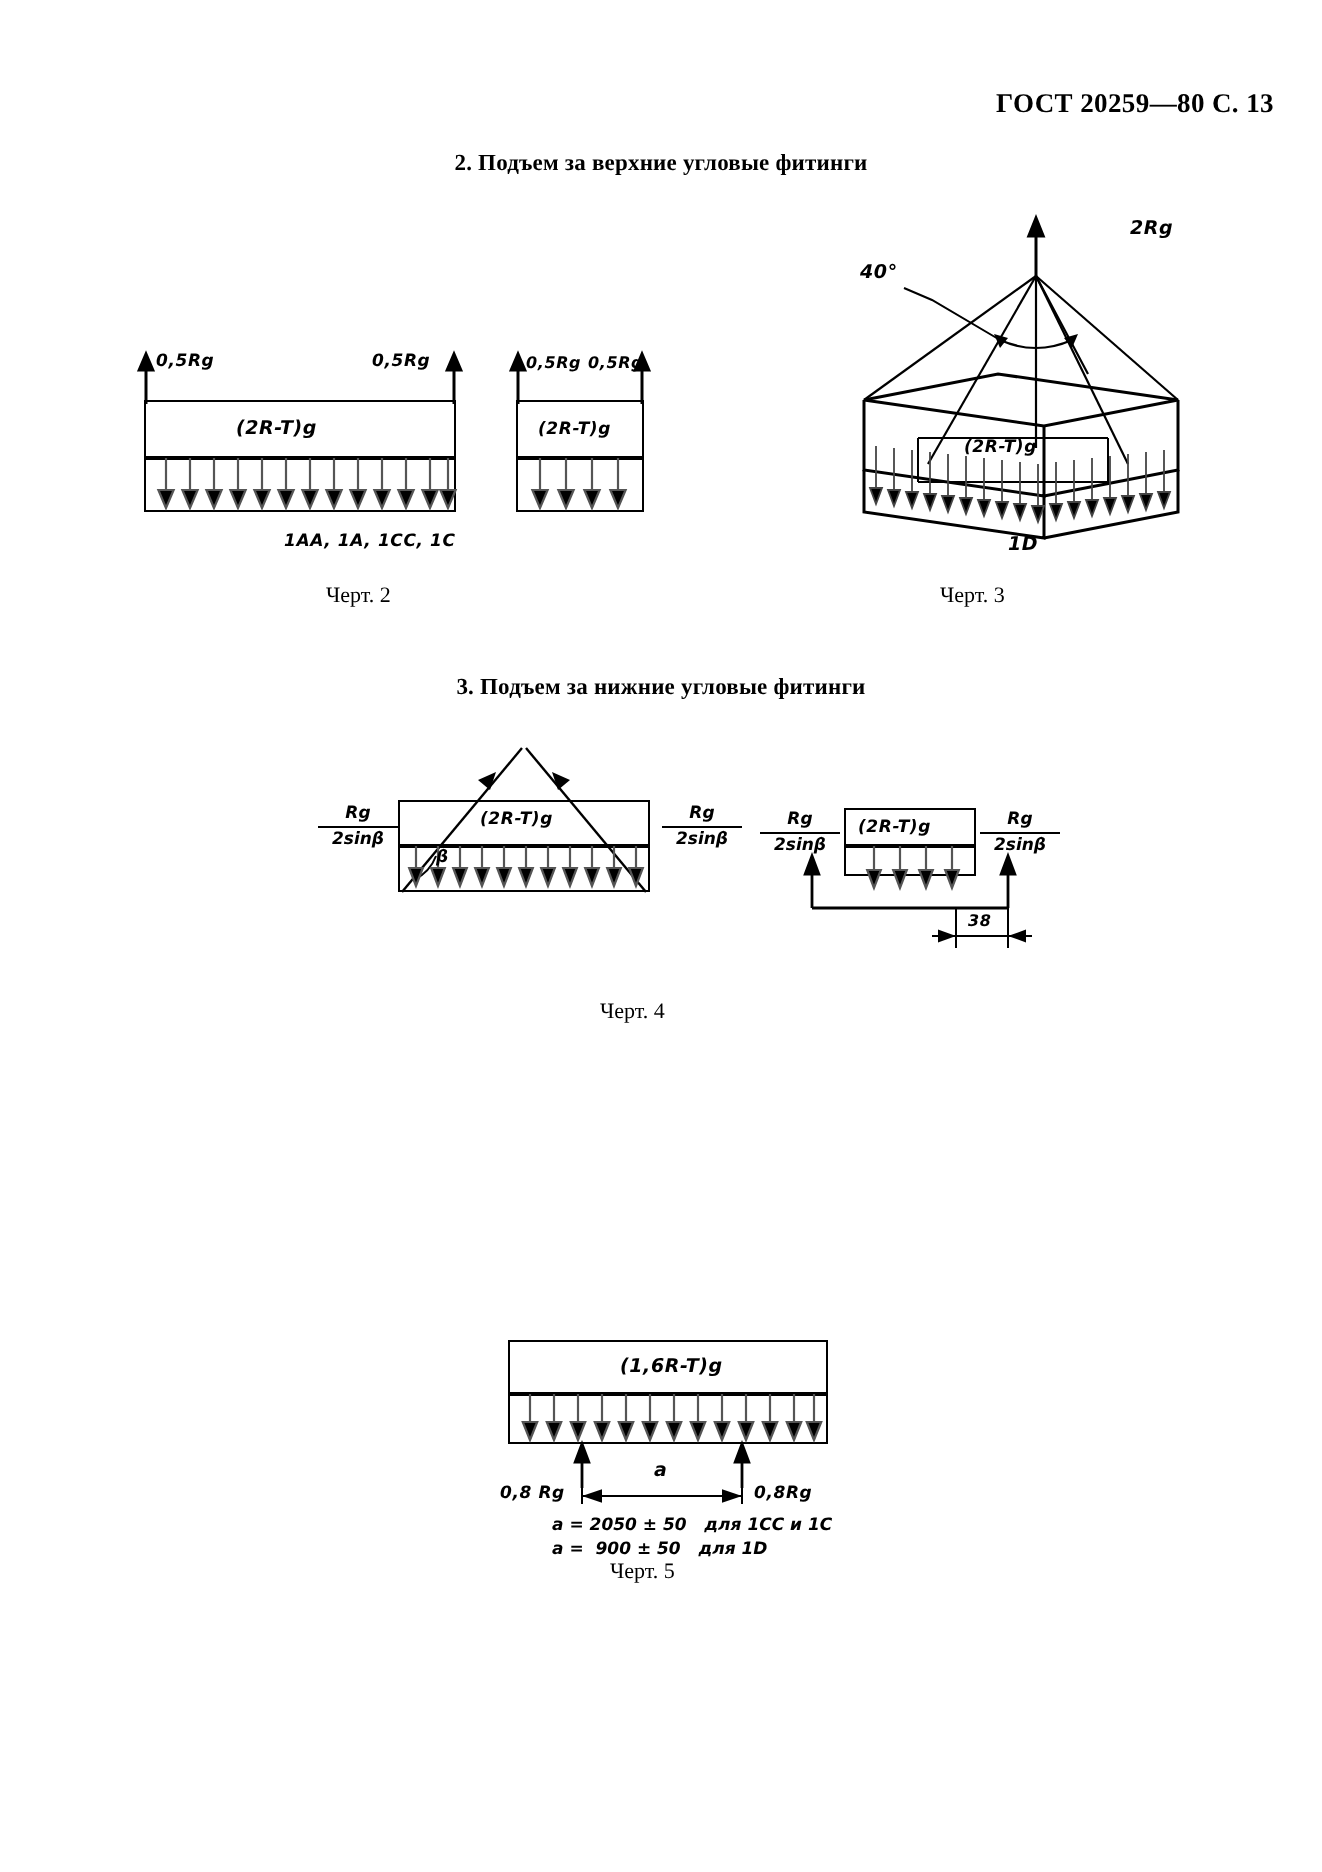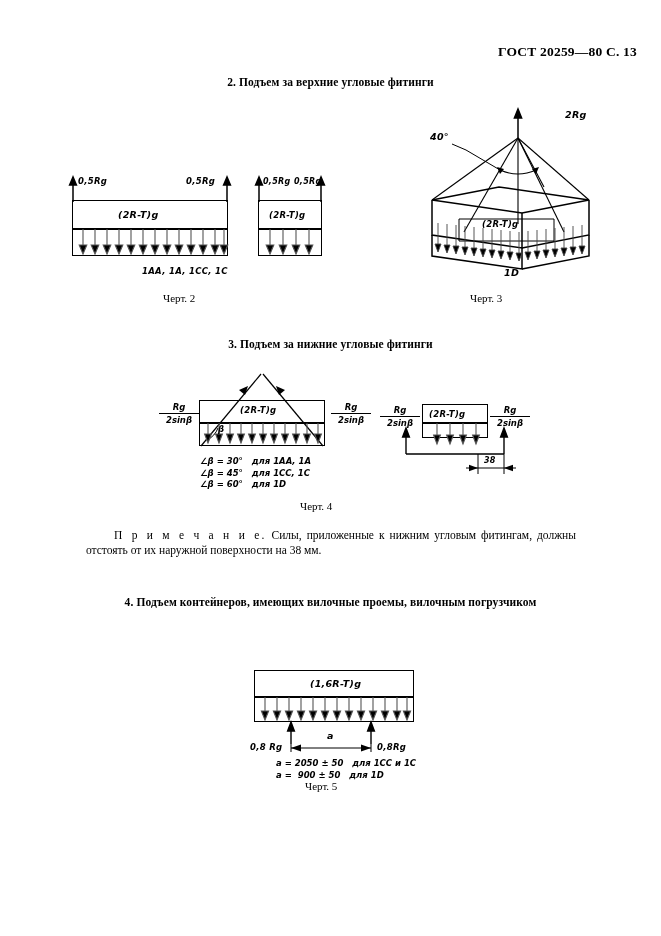--- a/index.html
+++ b/index.html
@@ -313,23 +313,20 @@
     <div class="frac" style="left:146px;top:30px;width:40px;">
       <span class="num">Rg</span>
       <span class="bar"></span>
       <span class="den">2sinβ</span>
     </div>
 
     <div class="lbl" style="left:55px;top:33px;">(2R-T)g</div>
     <div class="lbl" style="left:33px;top:52px;">β</div>
   </div>
 
-  <div class="eqlist" style="left:200px;top:456px;">∠β = 30°   для 1АА, 1А
-∠β = 45°   для 1СС, 1С
-∠β = 60°   для 1D</div>
 
   <div class="fig" id="fig4-right" style="left:388px;top:398px;width:140px;height:80px;">
 
     <div class="box" style="left:34px;top:6px;width:66px;height:34px;"></div>
     <div class="hline" style="left:34px;top:24px;width:66px;"></div>
 
     <svg class="ov" width="140" height="82">
 
       <g stroke="#000" stroke-width="1.4" fill="#000">
         <line x1="18" y1="56" x2="18" y2="36"></line>
@@ -375,25 +372,21 @@
       <span class="bar"></span>
       <span class="den">2sinβ</span>
     </div>
 
     <div class="lbl" style="left:41px;top:11px;">(2R-T)g</div>
     <div class="lbl lbl-sm" style="left:96px;top:58px;">38</div>
   </div>
 
   <div class="caption" style="left:300px;top:500px;">Черт. 4</div>
 
-  <div class="para" style="left:86px;top:528px;width:490px;">
-    <span class="ind"></span><span class="spaced">П р и м е ч а н и е.</span><span> Силы, приложенные к нижним угловым фитингам, должны отстоять от их наружной поверхности на 38 мм.</span>
-  </div>
-
-  <div class="sec-head" style="top:596px;">4.  Подъем контейнеров, имеющих вилочные проемы, вилочным погрузчиком</div>
+
 
 
   <div class="fig" id="fig5" style="left:248px;top:668px;width:180px;height:110px;">
 
     <div class="box" style="left:6px;top:2px;width:160px;height:52px;"></div>
     <div class="hline" style="left:6px;top:28px;width:160px;"></div>
 
     <svg class="ov" width="180" height="112">
 
       <g stroke="#555" stroke-width="1.1" fill="#000">

